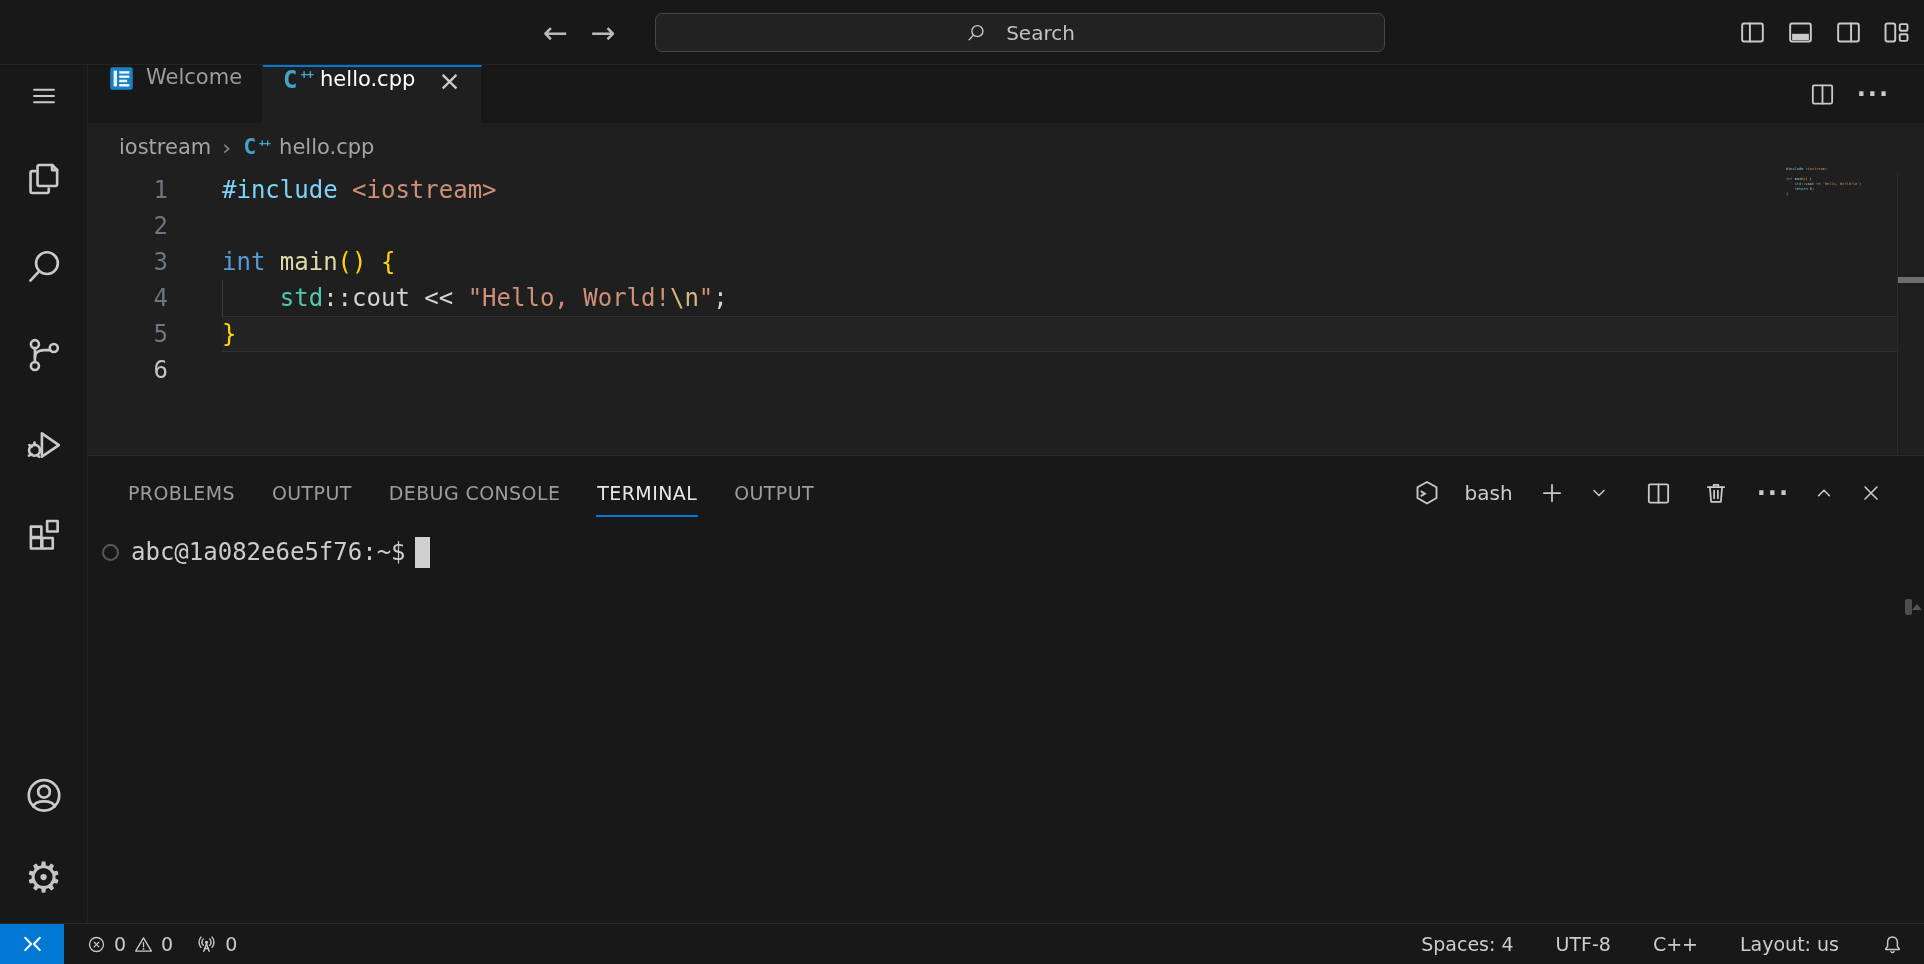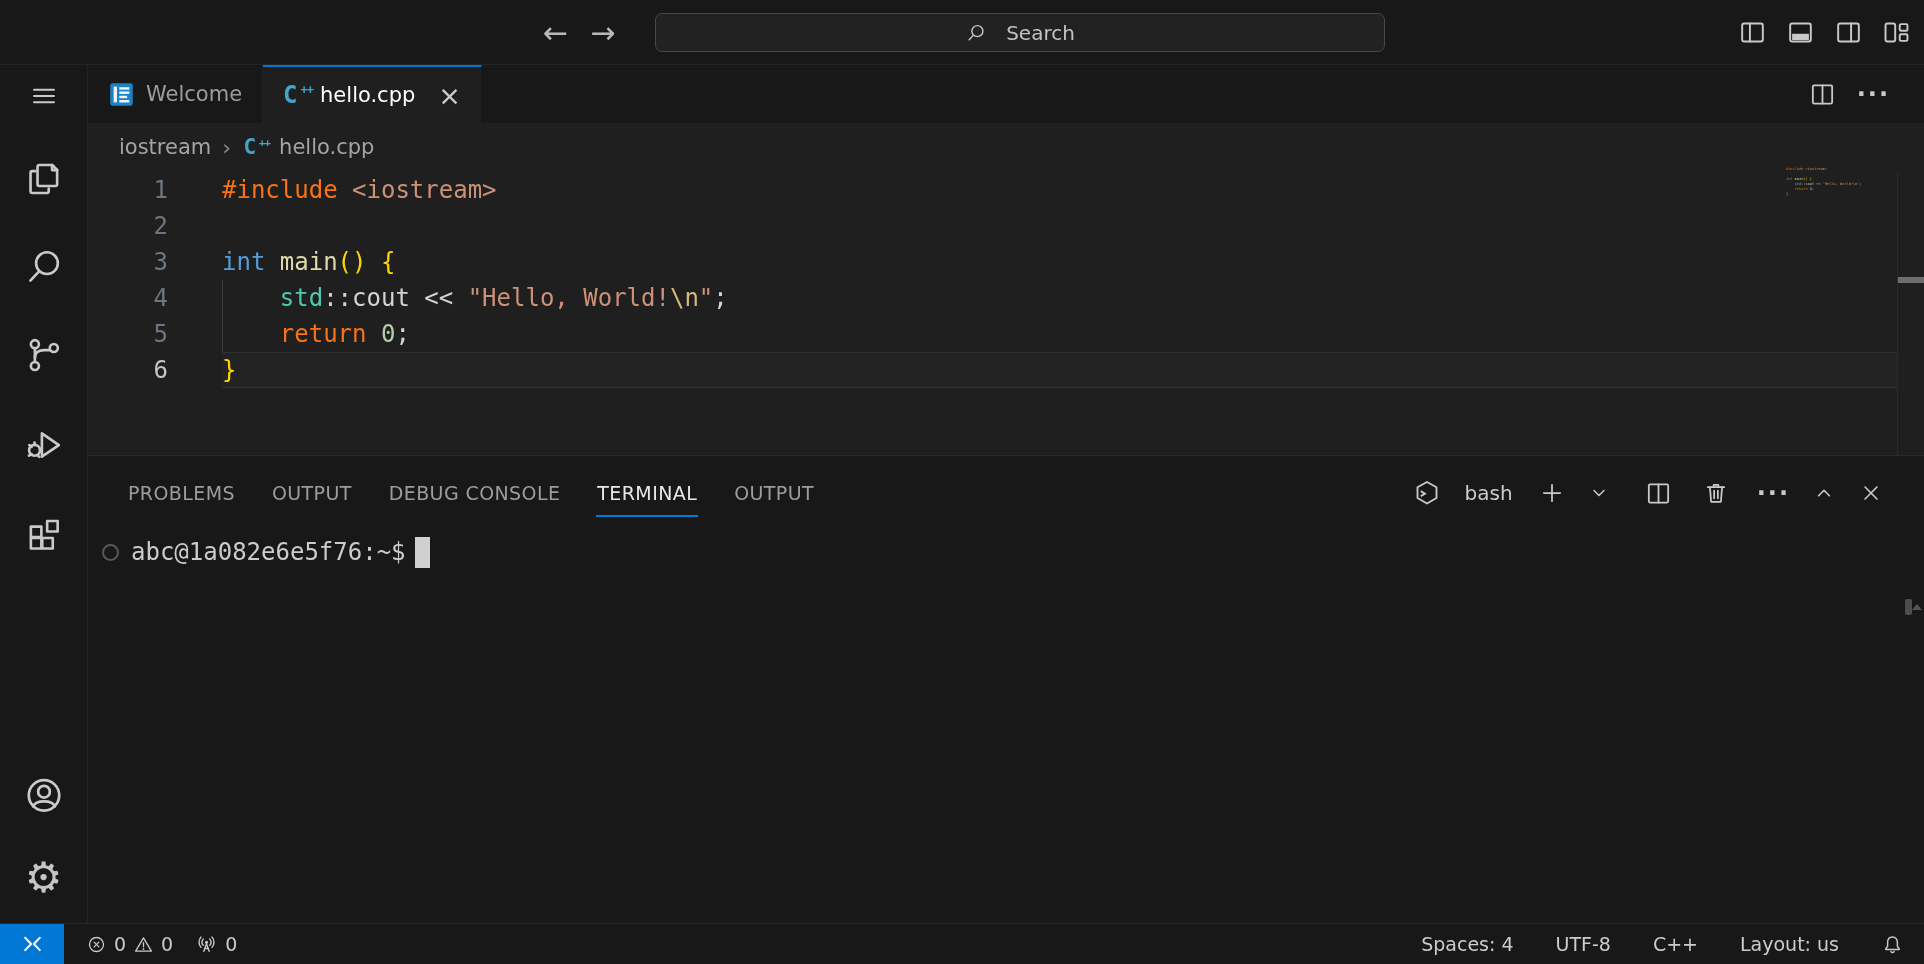--- a/index.html
+++ b/index.html
@@ -21,21 +21,21 @@
 
   
   .activitybar{position:absolute;left:0;top:65px;width:88px;height:858px;background:#181818;border-right:1px solid #222222;display:flex;flex-direction:column;align-items:center;}
   .ab-icon{display:flex;align-items:center;justify-content:center;width:88px;}
   .ab-spacer{flex:1;}
   .gear-glyph{font-size:42px;color:#c5c5c5;line-height:1;}
 
   
   .editor-area{position:absolute;left:88px;top:65px;width:1836px;height:390px;background:#1f1f1f;}
   .tabbar{position:absolute;left:0;top:0;width:100%;height:58px;background:#181818;display:flex;}
-  .tab{height:58px;display:flex;align-items:center;padding:0 20px;gap:11px;font-size:21px;color:#9d9d9d;border-right:1px solid #222222;cursor:default;}
+  .tab{height:58px;display:flex;padding:0 20px;gap:11px;font-size:21px;color:#9d9d9d;border-right:1px solid #222222;cursor:default;}
   .tab.active{background:#1f1f1f;color:#ffffff;border-top:2px solid #0078d4;border-right-color:#181818;}
   .tab .close{font-size:27px;color:#cccccc;margin-left:12px;line-height:1;}
   .tab-actions{margin-left:auto;display:flex;align-items:center;gap:20px;padding-right:34px;color:#c9c9c9;}
   .ellipsis{font-size:24px;font-weight:bold;letter-spacing:2px;color:#c9c9c9;}
 
   .welcome-ic{width:27px;height:27px;}
   .cpp-ic{position:relative;width:26px;height:26px;color:#43a6c9;font-weight:bold;font-family:"DejaVu Sans Mono",monospace;}
   .cpp-ic .c{font-size:24px;line-height:26px;}
   .cpp-ic .pp{position:absolute;right:-4px;top:1px;font-size:12px;letter-spacing:-1px;}
   .cpp-ic.small{transform:scale(.88);transform-origin:center;}
@@ -44,21 +44,21 @@
   .bc-sep{color:#8a8a8a;font-size:22px;}
 
   .code{position:absolute;left:0;top:106px;width:100%;height:284px;font-family:"DejaVu Sans Mono","Liberation Mono",monospace;font-size:24px;}
   .gutter{position:absolute;left:0;top:1px;width:134px;}
   .ln{height:36px;line-height:36px;text-align:right;padding-right:54px;color:#6e7681;}
   .ln.cur{color:#c6c6c6;}
   .code-lines{position:absolute;left:134px;top:1px;right:26px;}
   .crow{height:36px;line-height:36px;white-space:pre;}
   .crow.cur{background:#232323;border-top:1px solid #323232;border-bottom:1px solid #323232;line-height:34px;}
   .crow.guide{box-shadow:inset 1px 0 0 #3c3c3c;}
-  .tk-pp{color:#f97316;} .tk-str{color:#ce9178;} .tk-kw{color:#569cd6;}
+  .tk-pp{color:#7dd3fc;} .tk-str{color:#ce9178;} .tk-kw{color:#569cd6;}
   .tk-fn{color:#dcdcaa;} .tk-brk{color:#ffd700;} .tk-type{color:#4ec9b0;}
   .tk-pl{color:#d4d4d4;} .tk-esc{color:#d7ba7d;} .tk-num{color:#b5cea8;}
 
   .minimap{position:absolute;top:-4px;right:28px;width:110px;font-family:"DejaVu Sans Mono",monospace;}
   .mrow{height:5px;line-height:5px;font-size:3.6px;white-space:pre;opacity:.9;}
   .code-sep{position:absolute;right:26px;top:2px;height:282px;width:1px;background:#2b2b2b;}
   .ruler-mark{position:absolute;right:0;top:106px;width:26px;height:6px;background:#6e6e6e;}
 
   
   .panel{position:absolute;left:88px;top:455px;width:1836px;height:468px;background:#181818;border-top:1px solid #2b2b2b;}
@@ -228,21 +228,20 @@
           <div class="ln">3</div>
           <div class="ln">4</div>
           <div class="ln">5</div>
           <div class="ln cur">6</div>
         </div>
       <div class="code-lines">
           <div class="crow"><span class="tk-pp">#include</span><span class="tk-pl"> </span><span class="tk-str">&lt;iostream&gt;</span></div>
           <div class="crow"></div>
           <div class="crow"><span class="tk-kw">int</span><span class="tk-pl"> </span><span class="tk-fn">main</span><span class="tk-brk">()</span><span class="tk-pl"> </span><span class="tk-brk">{</span></div>
           <div class="crow guide"><span class="tk-pl">    </span><span class="tk-type">std</span><span class="tk-pl">::cout &lt;&lt; </span><span class="tk-str">"Hello, World!</span><span class="tk-esc">\n</span><span class="tk-str">"</span><span class="tk-pl">;</span></div>
-          <div class="crow guide"><span class="tk-pl">    </span><span class="tk-pp">return</span><span class="tk-pl"> </span><span class="tk-num">0</span><span class="tk-pl">;</span></div>
           <div class="crow cur"><span class="tk-brk">}</span></div>
         </div>
       <div class="minimap">
           <div>
             <div class="mrow"><span class="tk-pp">#include</span><span class="tk-pl"> </span><span class="tk-str">&lt;iostream&gt;</span></div>
             <div class="mrow"></div>
             <div class="mrow"><span class="tk-kw">int</span><span class="tk-pl"> </span><span class="tk-fn">main</span><span class="tk-brk">()</span><span class="tk-pl"> </span><span class="tk-brk">{</span></div>
             <div class="mrow"><span class="tk-pl">    </span><span class="tk-type">std</span><span class="tk-pl">::cout &lt;&lt; </span><span class="tk-str">"Hello, World!</span><span class="tk-esc">\n</span><span class="tk-str">"</span><span class="tk-pl">;</span></div>
             <div class="mrow"><span class="tk-pl">    </span><span class="tk-pp">return</span><span class="tk-pl"> </span><span class="tk-num">0</span><span class="tk-pl">;</span></div>
             <div class="mrow"><span class="tk-brk">}</span></div>

